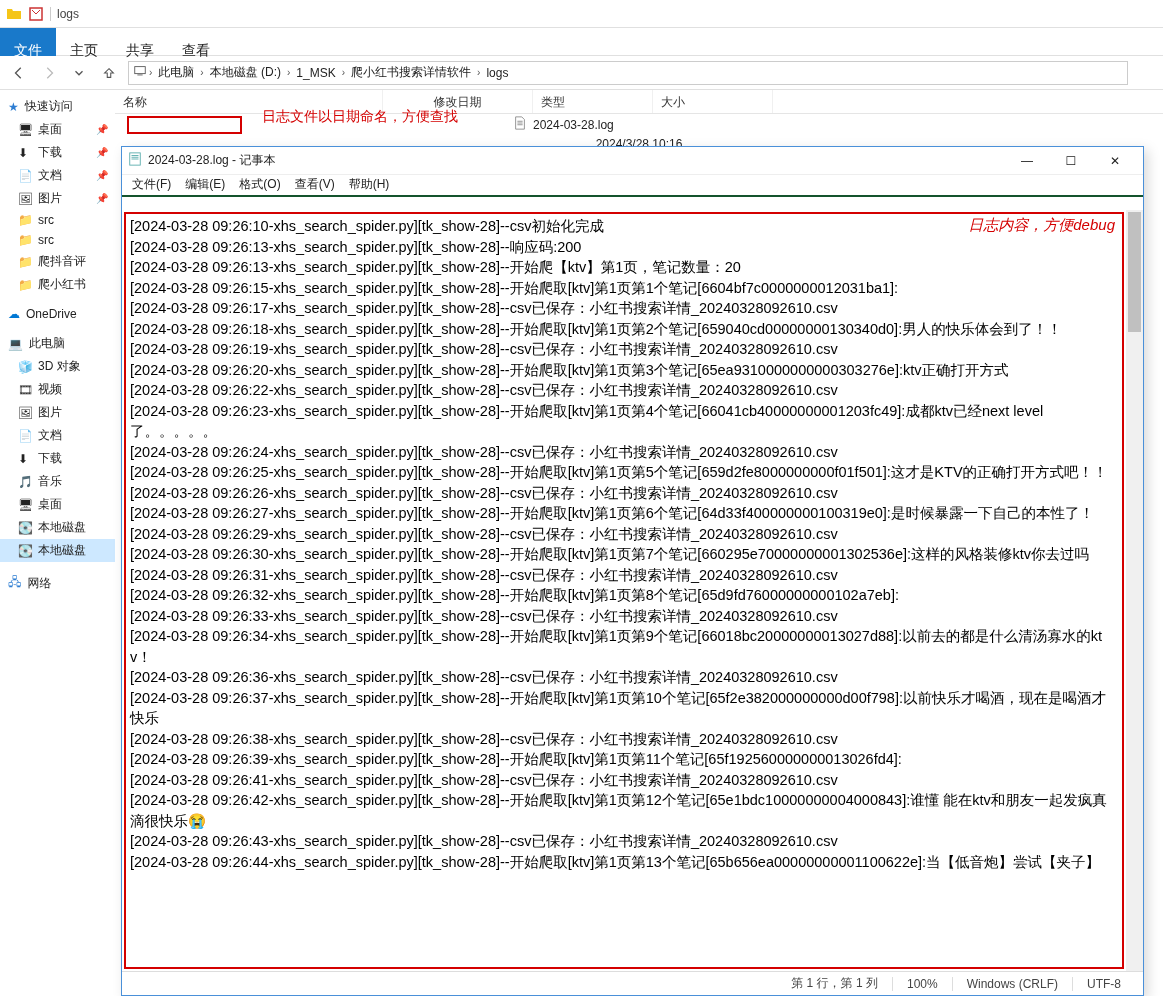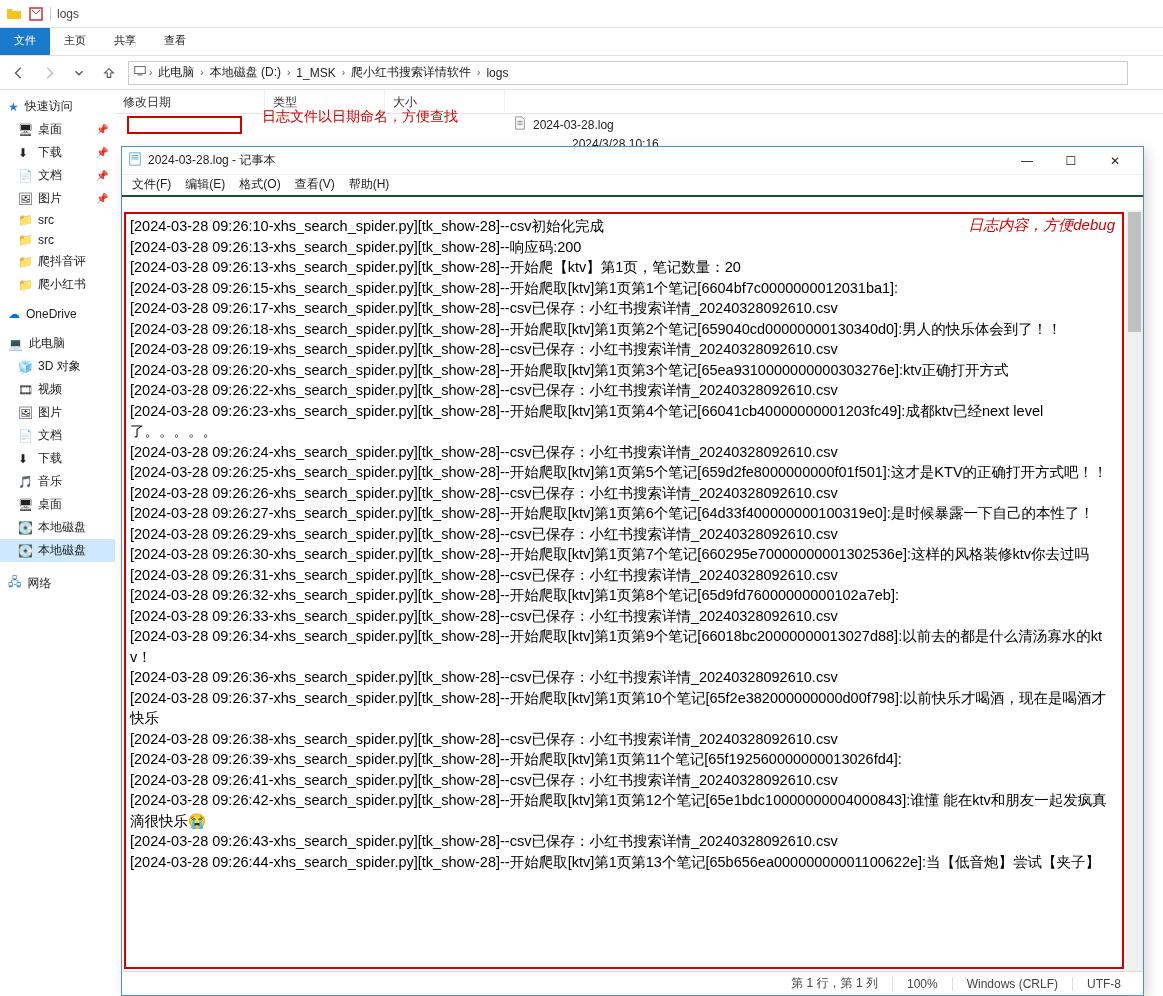--- a/index.html
+++ b/index.html
@@ -5,32 +5,32 @@
 * { margin:0; padding:0; box-sizing:border-box; font-family:"Microsoft YaHei","Segoe UI",sans-serif; }
 body { background:#fff; font-size:12px; color:#222; width:1163px; height:996px; overflow:hidden; position:relative; }
 
 
 .explorer { position:absolute; top:0; left:0; width:1163px; }
 .title-bar { height:28px; display:flex; align-items:center; gap:6px; padding:2px 6px; background:#fff; border-bottom:1px solid #e0e0e0; }
 .title-bar .tico { width:16px; height:16px; display:inline-block; }
 .vsep { width:1px; height:14px; background:#ccc; }
 
 .ribbon { height:28px; background:#fff; display:flex; align-items:stretch; border-bottom:1px solid #e0e0e0; }
-.ribbon .tab { padding:5px 14px; font-size:11px; cursor:pointer; }
+.ribbon .tab { padding:14px 14px; font-size:14px; cursor:pointer; }
 .ribbon .tab.file { background:#1979ca; color:#fff; }
 
 .navbar { height:34px; display:flex; align-items:center; gap:8px; padding:4px 8px; border-bottom:1px solid #e0e0e0; }
 .navbtn { width:22px; height:22px; display:flex; align-items:center; justify-content:center; color:#666; }
 .navbtn svg { width:14px; height:14px; }
 .breadcrumb { flex:none; display:flex; align-items:center; height:24px; border:1px solid #ccc; padding:0 4px; background:#fff; width:1000px;}
 .breadcrumb .bc { padding:0 4px; font-size:12px; }
 .breadcrumb .chev { color:#555; font-size:10px; padding:0 2px;}
 .header-row { height:24px; display:flex; border-bottom:1px solid #e5e5e5; font-size:12px; color:#333; }
 .header-row .col { padding:4px 8px; border-right:1px solid #f0f0f0;}
-.col-name{width:268px;} .col-mod{width:150px;} .col-type{width:120px;} .col-size{width:120px;}
+.col-name{width:268px;} .col-mod{width:150px;text-align:center;} .col-type{width:120px;} .col-size{width:120px;}
 .filerow{height:22px;display:flex;align-items:center;font-size:12px;}
 .filerow .cell{padding:2px 8px;}
 .filerow .name-cell{display:flex;align-items:center;gap:6px;width:268px;}
 .file-box{position:absolute;left:127px;top:116px;width:115px;height:18px;border:2px solid #d40000;}
 .anno1{position:absolute;left:262px;top:108px;color:#d40000;font-size:14px;font-weight:500;}
 
 
 .sidebar{position:absolute;left:0;top:90px;width:115px;height:780px;background:#fff;font-size:12px;padding-top:5px;}
 .sidebar .item{display:flex;align-items:center;gap:6px;padding:3px 6px 3px 18px;cursor:pointer;}
 .sidebar .item.section{padding-left:8px;font-weight:400;}
@@ -110,20 +110,21 @@
       <span class="bc">本地磁盘 (D:)</span>
         <span class="chev">›</span>
       <span class="bc">1_MSK</span>
         <span class="chev">›</span>
       <span class="bc">爬小红书搜索详情软件</span>
         <span class="chev">›</span>
       <span class="bc">logs</span>
     </div>
   </div>
   <div class="header-row" style="padding-left:115px;">
+    <div class="col col-name">名称</div>
     <div class="col col-mod">修改日期</div>
     <div class="col col-type">类型</div>
     <div class="col col-size">大小</div>
   </div>
   <div class="filerow" style="padding-left:115px;flex-direction:column;">
     <div class="cell name-cell">
       <span><svg width="14" height="14" viewBox="0 0 16 16">
             <path d="M3 1h7l3 3v11H3z" fill="#fff" stroke="#888"></path>
             <path d="M5 6h6M5 8h6M5 10h6" stroke="#888"></path>
           </svg></span>

